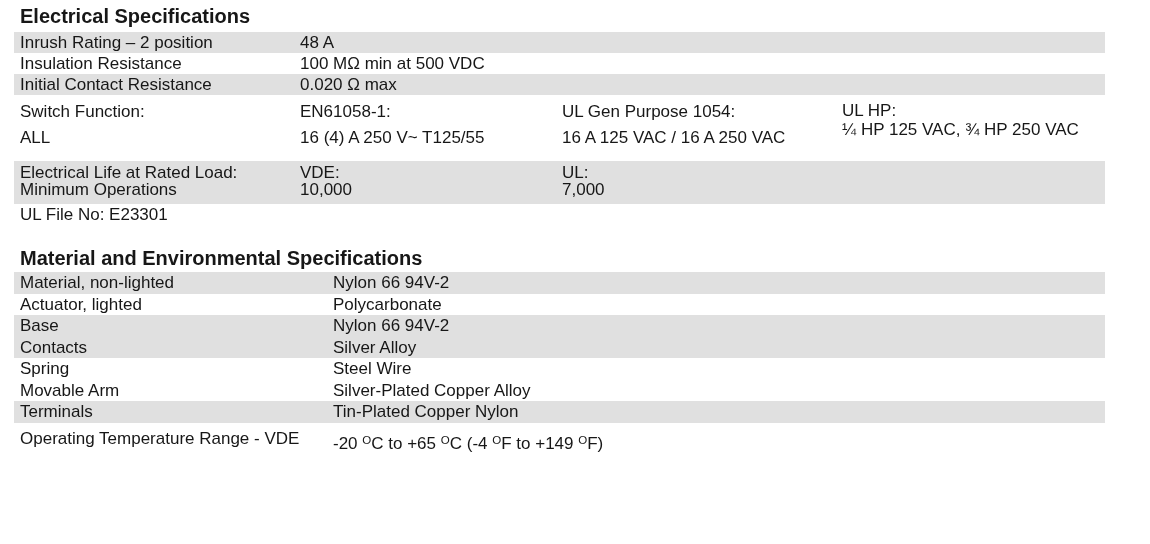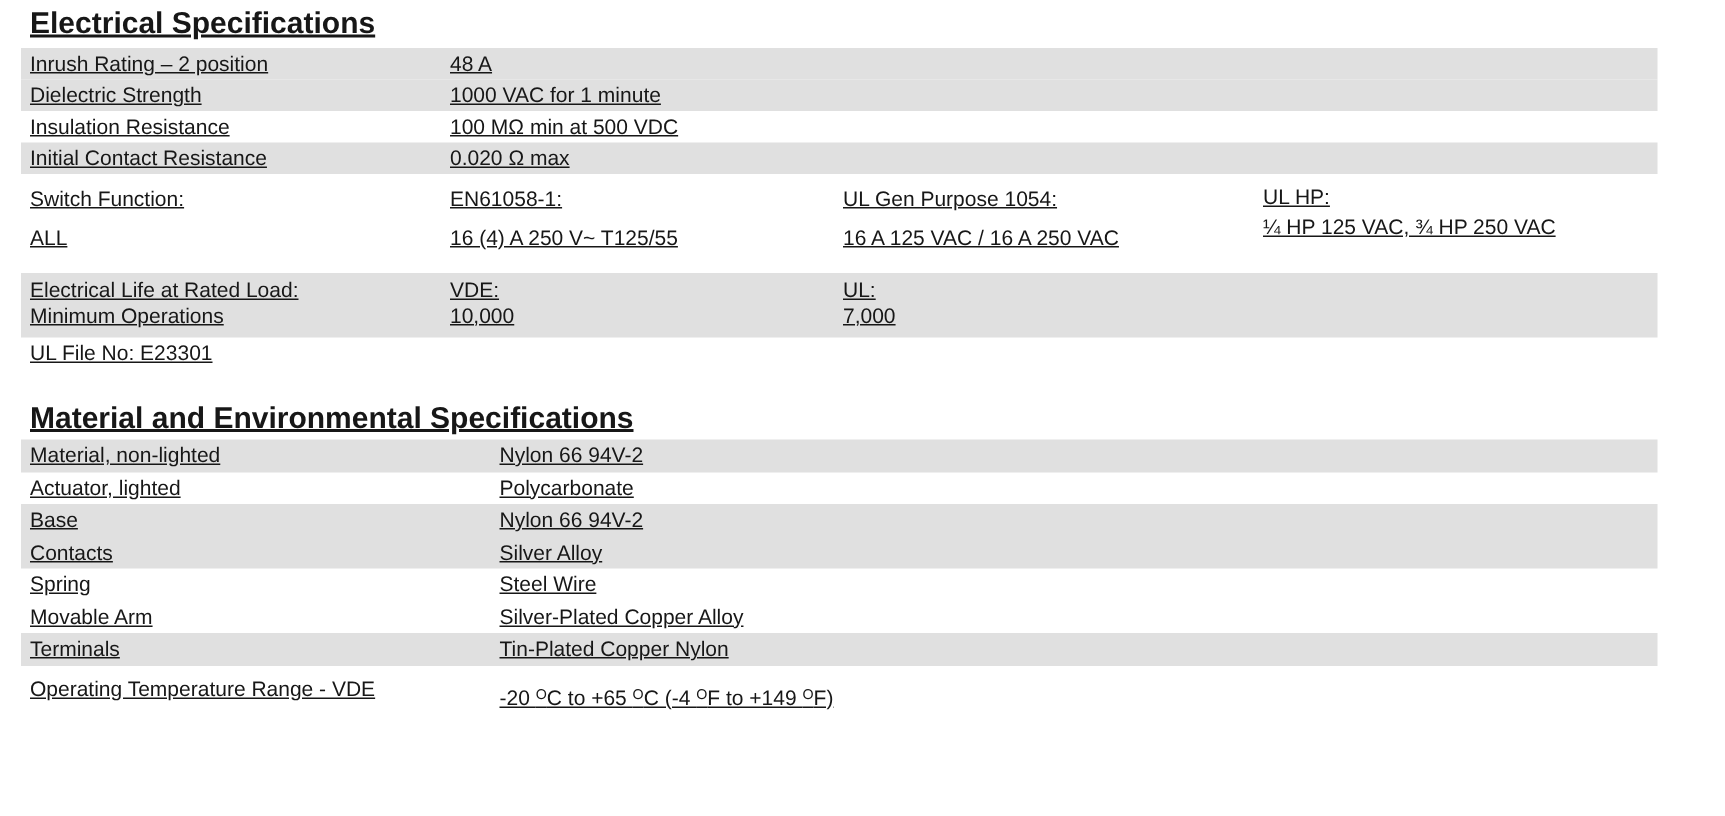--- a/index.html
+++ b/index.html
@@ -3,30 +3,30 @@
 <meta charset="utf-8">
 <style>
   * { box-sizing: border-box; margin: 0; padding: 0; }
   html, body { background: #ffffff; }
   body {
     width: 1150px; height: 544px;
     font-family: "Liberation Sans", "DejaVu Sans", sans-serif;
     color: #171717;
     overflow: hidden;
   }
-  .page { position: relative; width: 1045px; height: 544px; text-decoration: underline; }
+  .page { position: relative; width: 1045px; height: 544px; }
 
   .sec-title {
     font-size: 20px; font-weight: 700; line-height: 19px;
     margin-left: 20px; white-space: nowrap;
   }
   .t1 { padding-top: 7px; }
   .t2 { margin-top: 24px; }
 
-  .tbl { margin-left: 14px; width: 1091px; font-size: 14px; }
+  .tbl { margin-left: 14px; width: 1091px; font-size: 17px; }
   .tbl1 { margin-top: 6px; }
   .tbl2 { margin-top: 4px; }
 
   .r { display: flex; padding-left: 6px; }
   .shade { background: #e0e0e0; }
   .h21 { height: 21px; line-height: 21px; }
   .r215 { height: 21.5px; line-height: 21.5px; }
   .nowrap { white-space: nowrap; }
 
   
@@ -60,24 +60,20 @@
 <body>
 
 <div class="page">
 
   <div class="sec-title t1">Electrical Specifications</div>
 
   <div class="tbl tbl1">
     <div class="r h21 shade">
       <div class="c1 nowrap">Inrush Rating – 2 position</div>
       <div class="c2 nowrap">48 A</div>
-    </div>
-    <div class="r h21 shade">
-      <div class="c1 nowrap">Dielectric Strength</div>
-      <div class="c2 nowrap">1000 VAC for 1 minute</div>
     </div>
     <div class="r h21">
       <div class="c1 nowrap">Insulation Resistance</div>
       <div class="c2 nowrap">100 MΩ min at 500 VDC</div>
     </div>
     <div class="r h21 shade">
       <div class="c1 nowrap">Initial Contact Resistance</div>
       <div class="c2 nowrap">0.020 Ω max</div>
     </div>
 

